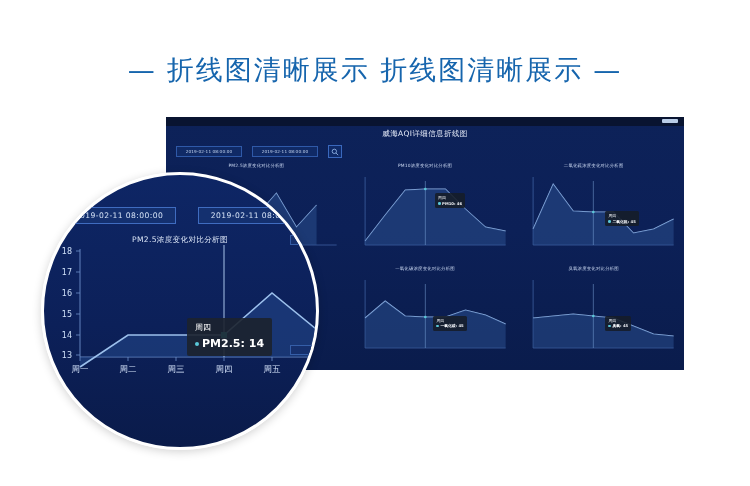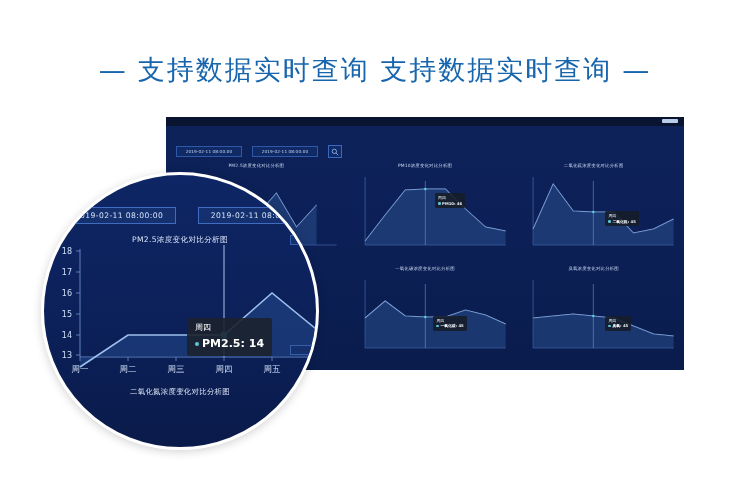--- a/index.html
+++ b/index.html
@@ -136,28 +136,29 @@
   .mag-right-chip{
     position:absolute; right:4px;
     background:#16306d;border:1px solid #355ea8;
     width:22px;height:10px;
   }
 </style>
 </head>
 <body>
 
 <div class="headline">
-  <span class="dash">—</span><span>支持数据实时查询 支持数据实时查询</span><span class="dash">—</span>
+  <span class="dash">—</span><span>折线图清晰展示 折线图清晰展示</span><span class="dash">—</span>
 </div>
 
 <div class="panel">
   <div class="panel-topbar">
     <div class="tb-light"></div>
   </div>
 
+  <div class="panel-title">威海AQI详细信息折线图</div>
 
   <div class="toolbar">
     <div class="datebox">2019-02-11 08:00:00</div>
     <div class="datebox">2019-02-11 08:00:00</div>
     <div class="searchbtn">
       <svg viewBox="0 0 24 24" fill="none" stroke="#9dc0f0" stroke-width="2.4">
         <circle cx="10" cy="10" r="6.5"></circle>
           <line x1="15" y1="15" x2="21.5" y2="21.5"></line>
       </svg>
     </div>
@@ -306,18 +307,17 @@
       </g>
     </svg>
 
     <div class="mag-tooltip">
       <div>周四</div>
       <div>
         <span class="m-dot"></span><b>PM2.5: 14</b>
       </div>
     </div>
 
-    <div class="mag-bottom-title">二氧化氮浓度变化对比分析图</div>
 
     <div class="mag-right-chip" style="top:60px"></div>
     <div class="mag-right-chip" style="top:170px"></div>
   </div>
 </div>
 
 </body></html>

